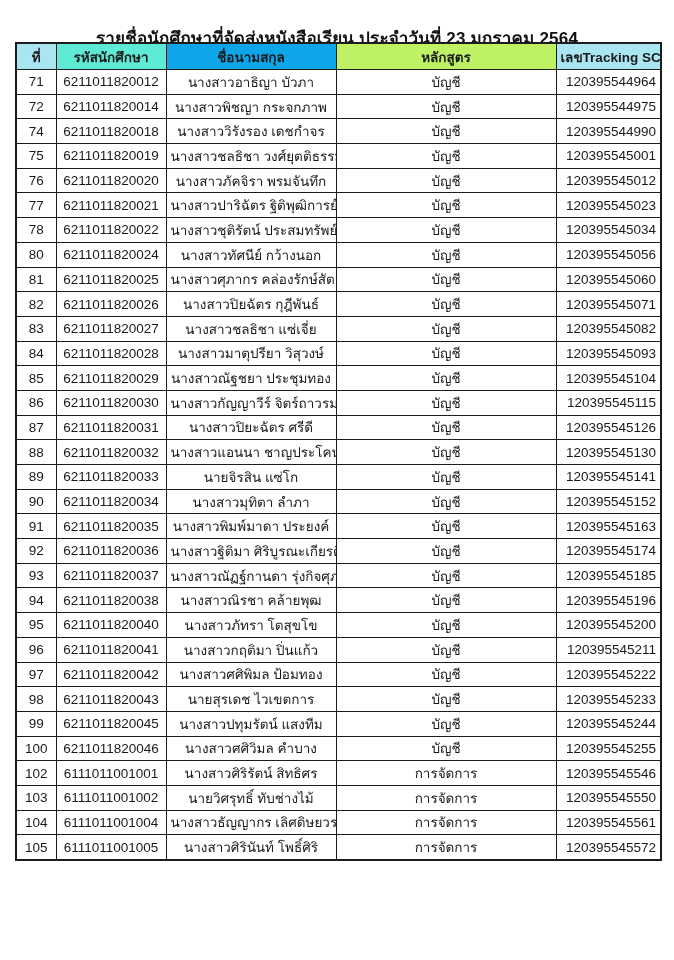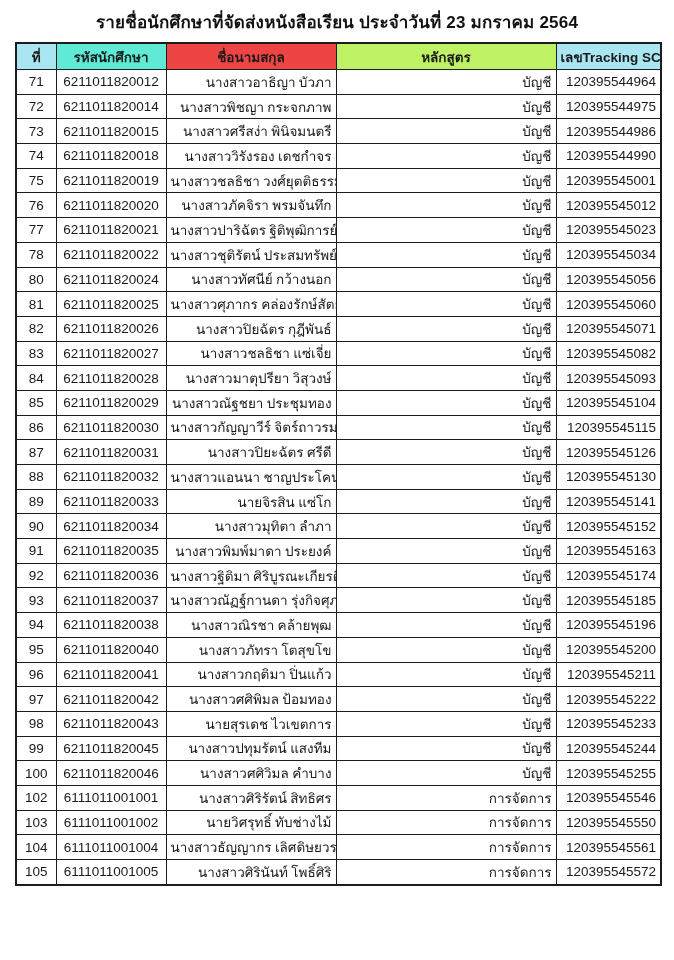--- a/index.html
+++ b/index.html
@@ -10,21 +10,21 @@
   }
   .page {
     position: relative;
     width: 674px;
     height: 960px;
     background: #ffffff;
     overflow: hidden;
   }
   .doc-title {
     position: absolute;
-    top: 8px;
+    top: 24px;
     left: 0;
     width: 674px;
     text-align: center;
     font-size: 17px;
     font-weight: bold;
     color: #111111;
     letter-spacing: 0.2px;
   }
   table.student-table {
     position: absolute;
@@ -52,22 +52,22 @@
     font-size: 13.5px;
   }
   table.student-table td { height: 23.7px; }
   col.c-no    { width: 40px;  }
   col.c-id    { width: 110px; }
   col.c-name  { width: 170px; }
   col.c-prog  { width: 220px; }
   col.c-track { width: 105px; }
   td.cell-no    { text-align: center; }
   td.cell-id    { text-align: center; }
-  td.cell-name  { text-align: right; padding-left: 5px; font-family: Liberation Serif, serif; }
-  td.cell-prog  { text-align: right; padding-left: 6px; }
+  td.cell-name  { text-align: center; padding-left: 5px; }
+  td.cell-prog  { text-align: center; padding-left: 6px; }
   td.cell-track { text-align: right; padding-right: 10px; }
 </style>
 </head>
 <body>
 
 <div class="page">
 
   <div class="doc-title">รายชื่อนักศึกษาที่จัดส่งหนังสือเรียน ประจำวันที่ 23  มกราคม  2564</div>
 
   <table class="student-table">
@@ -75,48 +75,41 @@
       <col class="c-no">
       <col class="c-id">
       <col class="c-name">
       <col class="c-prog">
       <col class="c-track">
     </colgroup>
     <thead>
       <tr>
         <th style="background: rgb(169, 230, 242);">ที่</th>
         <th style="background: #5eead4;">รหัสนักศึกษา</th>
-        <th style="background: #ef4444; margin-left: 48px;">ชื่อนามสกุล</th>
+        <th style="background: #0ea5e9; margin-left: 48px;">ชื่อนามสกุล</th>
         <th style="background: #bef264;">หลักสูตร</th>
         <th style="background: rgb(169, 230, 242);">เลขTracking SCG</th>
       </tr>
     </thead>
     <tbody>
         <tr>
           <td class="cell-no">71</td>
           <td class="cell-id">6211011820012</td>
           <td class="cell-name">นางสาวอาธิญา บัวภา</td>
           <td class="cell-prog">บัญชี</td>
           <td class="cell-track">120395544964</td>
         </tr>
         <tr>
           <td class="cell-no">72</td>
           <td class="cell-id">6211011820014</td>
           <td class="cell-name">นางสาวพิชญา กระจกภาพ</td>
           <td class="cell-prog">บัญชี</td>
           <td class="cell-track">120395544975</td>
         </tr>
         <tr>
-          <td class="cell-no">73</td>
-          <td class="cell-id">6211011820015</td>
-          <td class="cell-name">นางสาวศรีสง่า พินิจมนตรี</td>
-          <td class="cell-prog">บัญชี</td>
-          <td class="cell-track">120395544986</td>
-        </tr>
-        <tr>
           <td class="cell-no">74</td>
           <td class="cell-id">6211011820018</td>
           <td class="cell-name">นางสาววิรังรอง เดชกำจร</td>
           <td class="cell-prog">บัญชี</td>
           <td class="cell-track">120395544990</td>
         </tr>
         <tr>
           <td class="cell-no">75</td>
           <td class="cell-id">6211011820019</td>
           <td class="cell-name">นางสาวชลธิชา วงศ์ยุตติธรรม</td>

